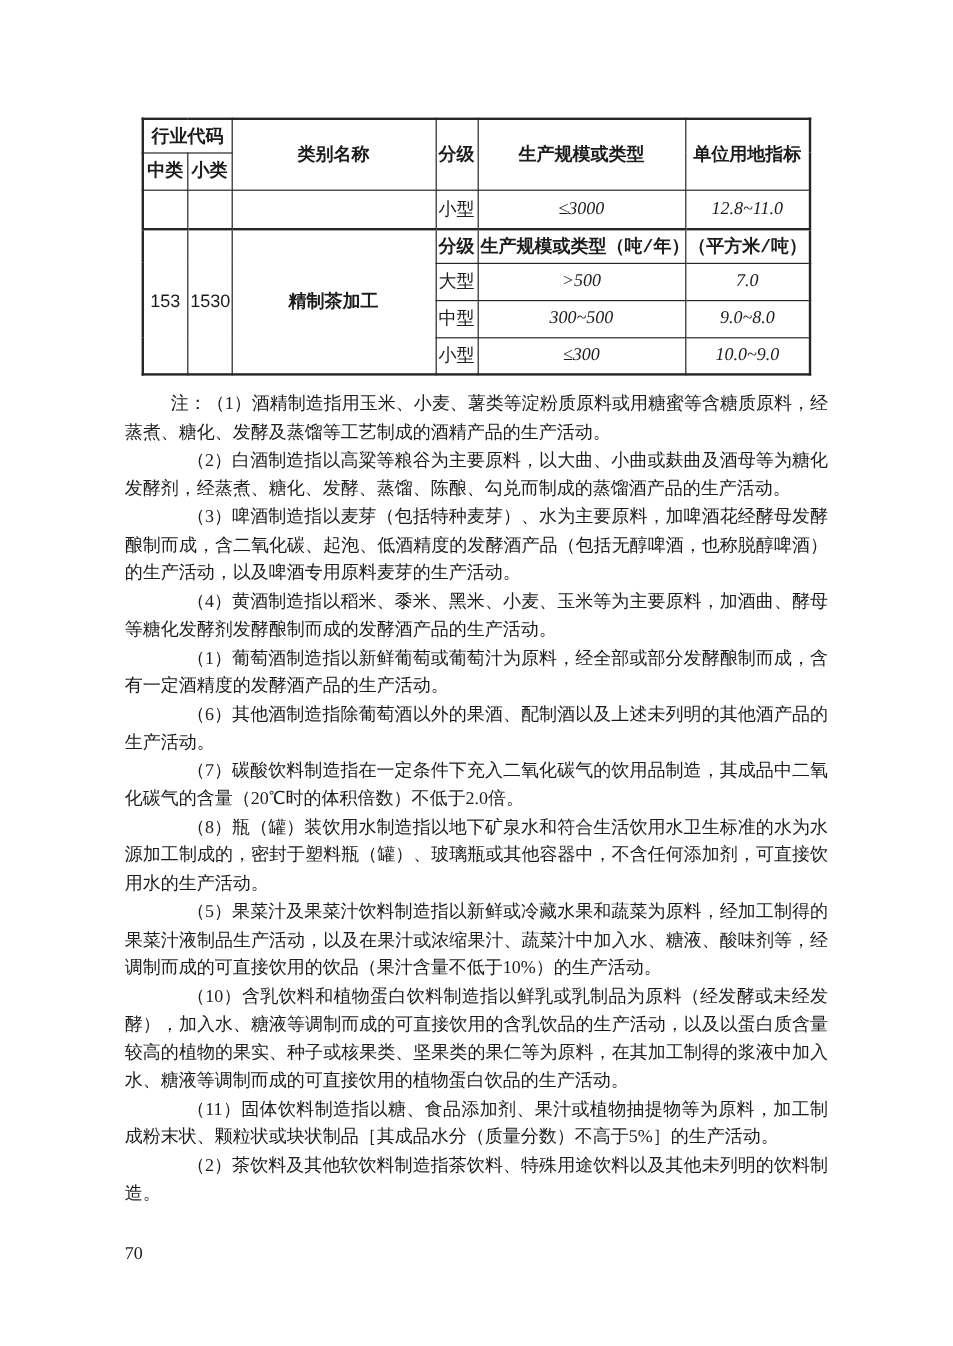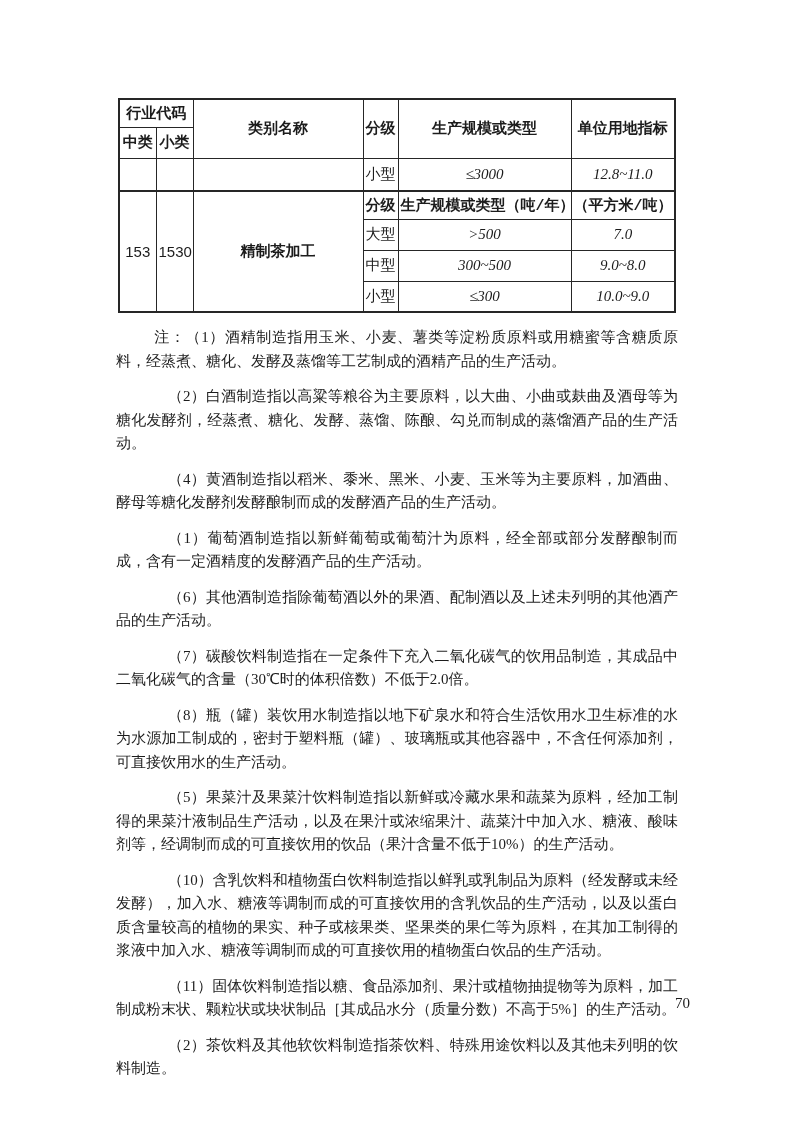--- a/index.html
+++ b/index.html
@@ -42,28 +42,28 @@
   td.num  { font-family:"Liberation Serif", serif;font-style:italic; }
 
   
   .notes {
     margin-top:13px;
     width:586px;
     font-size:15px;
     line-height:23.5px;
     text-align:justify;
   }
-  .notes p { margin:12px; text-indent:3.45em; }
+  .notes p { margin:0; text-indent:3.45em; }
   .notes p.first { text-indent:2.55em; }
 
   
   .pagenum {
     position:absolute;
-    top:995px; left:104px; width:586px;
-    text-align:right;
+    top:1037px; left:104px; width:586px;
+    text-align:left;
     font-size:15px;
     font-family:"Liberation Serif", serif;
   }
 </style>
 </head>
 <body>
 
 <div class="page">
   <div class="content">
 
@@ -118,24 +118,25 @@
           <td>小型</td>
           <td class="num">≤300</td>
           <td class="num">10.0~9.0</td>
         </tr>
       </tbody>
     </table>
 
     <div class="notes">
       <p class="first">注：（1）酒精制造指用玉米、小麦、薯类等淀粉质原料或用糖蜜等含糖质原料，经蒸煮、糖化、发酵及蒸馏等工艺制成的酒精产品的生产活动。</p>
       <p>（2）白酒制造指以高粱等粮谷为主要原料，以大曲、小曲或麸曲及酒母等为糖化发酵剂，经蒸煮、糖化、发酵、蒸馏、陈酿、勾兑而制成的蒸馏酒产品的生产活动。</p>
+      <p>（3）啤酒制造指以麦芽（包括特种麦芽）、水为主要原料，加啤酒花经酵母发酵酿制而成，含二氧化碳、起泡、低酒精度的发酵酒产品（包括无醇啤酒，也称脱醇啤酒）的生产活动，以及啤酒专用原料麦芽的生产活动。</p>
       <p>（4）黄酒制造指以稻米、黍米、黑米、小麦、玉米等为主要原料，加酒曲、酵母等糖化发酵剂发酵酿制而成的发酵酒产品的生产活动。</p>
       <p>（1）葡萄酒制造指以新鲜葡萄或葡萄汁为原料，经全部或部分发酵酿制而成，含有一定酒精度的发酵酒产品的生产活动。</p>
       <p>（6）其他酒制造指除葡萄酒以外的果酒、配制酒以及上述未列明的其他酒产品的生产活动。</p>
-      <p>（7）碳酸饮料制造指在一定条件下充入二氧化碳气的饮用品制造，其成品中二氧化碳气的含量（30℃时的体积倍数）不低于2.0倍。</p>
+      <p>（7）碳酸饮料制造指在一定条件下充入二氧化碳气的饮用品制造，其成品中二氧化碳气的含量（20℃时的体积倍数）不低于2.0倍。</p>
       <p>（8）瓶（罐）装饮用水制造指以地下矿泉水和符合生活饮用水卫生标准的水为水源加工制成的，密封于塑料瓶（罐）、玻璃瓶或其他容器中，不含任何添加剂，可直接饮用水的生产活动。</p>
       <p>（5）果菜汁及果菜汁饮料制造指以新鲜或冷藏水果和蔬菜为原料，经加工制得的果菜汁液制品生产活动，以及在果汁或浓缩果汁、蔬菜汁中加入水、糖液、酸味剂等，经调制而成的可直接饮用的饮品（果汁含量不低于10%）的生产活动。</p>
       <p>（10）含乳饮料和植物蛋白饮料制造指以鲜乳或乳制品为原料（经发酵或未经发酵），加入水、糖液等调制而成的可直接饮用的含乳饮品的生产活动，以及以蛋白质含量较高的植物的果实、种子或核果类、坚果类的果仁等为原料，在其加工制得的浆液中加入水、糖液等调制而成的可直接饮用的植物蛋白饮品的生产活动。</p>
       <p>（11）固体饮料制造指以糖、食品添加剂、果汁或植物抽提物等为原料，加工制成粉末状、颗粒状或块状制品［其成品水分（质量分数）不高于5%］的生产活动。</p>
       <p>（2）茶饮料及其他软饮料制造指茶饮料、特殊用途饮料以及其他未列明的饮料制造。</p>
     </div>
   </div>
 
   <div class="pagenum">70</div>
 </div>

